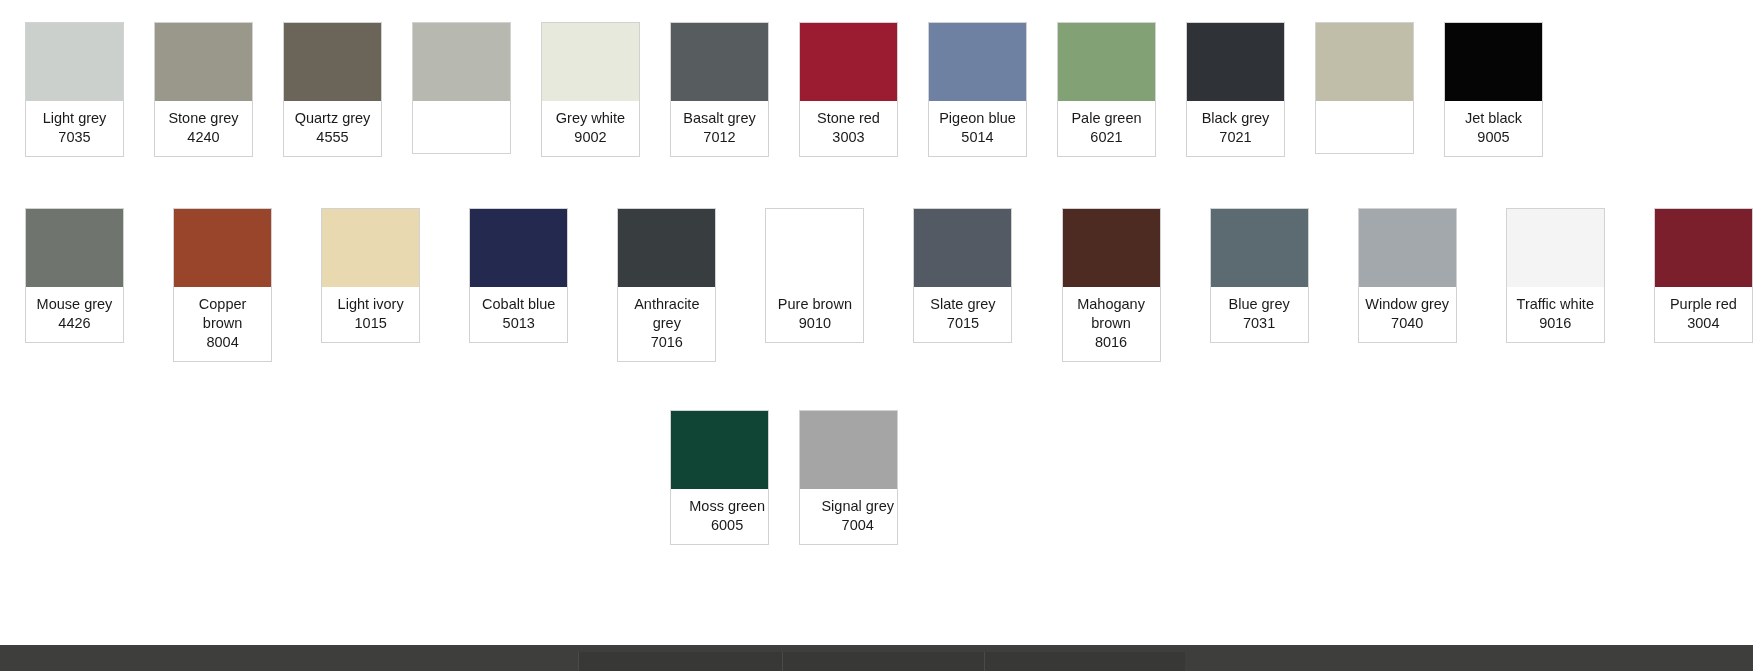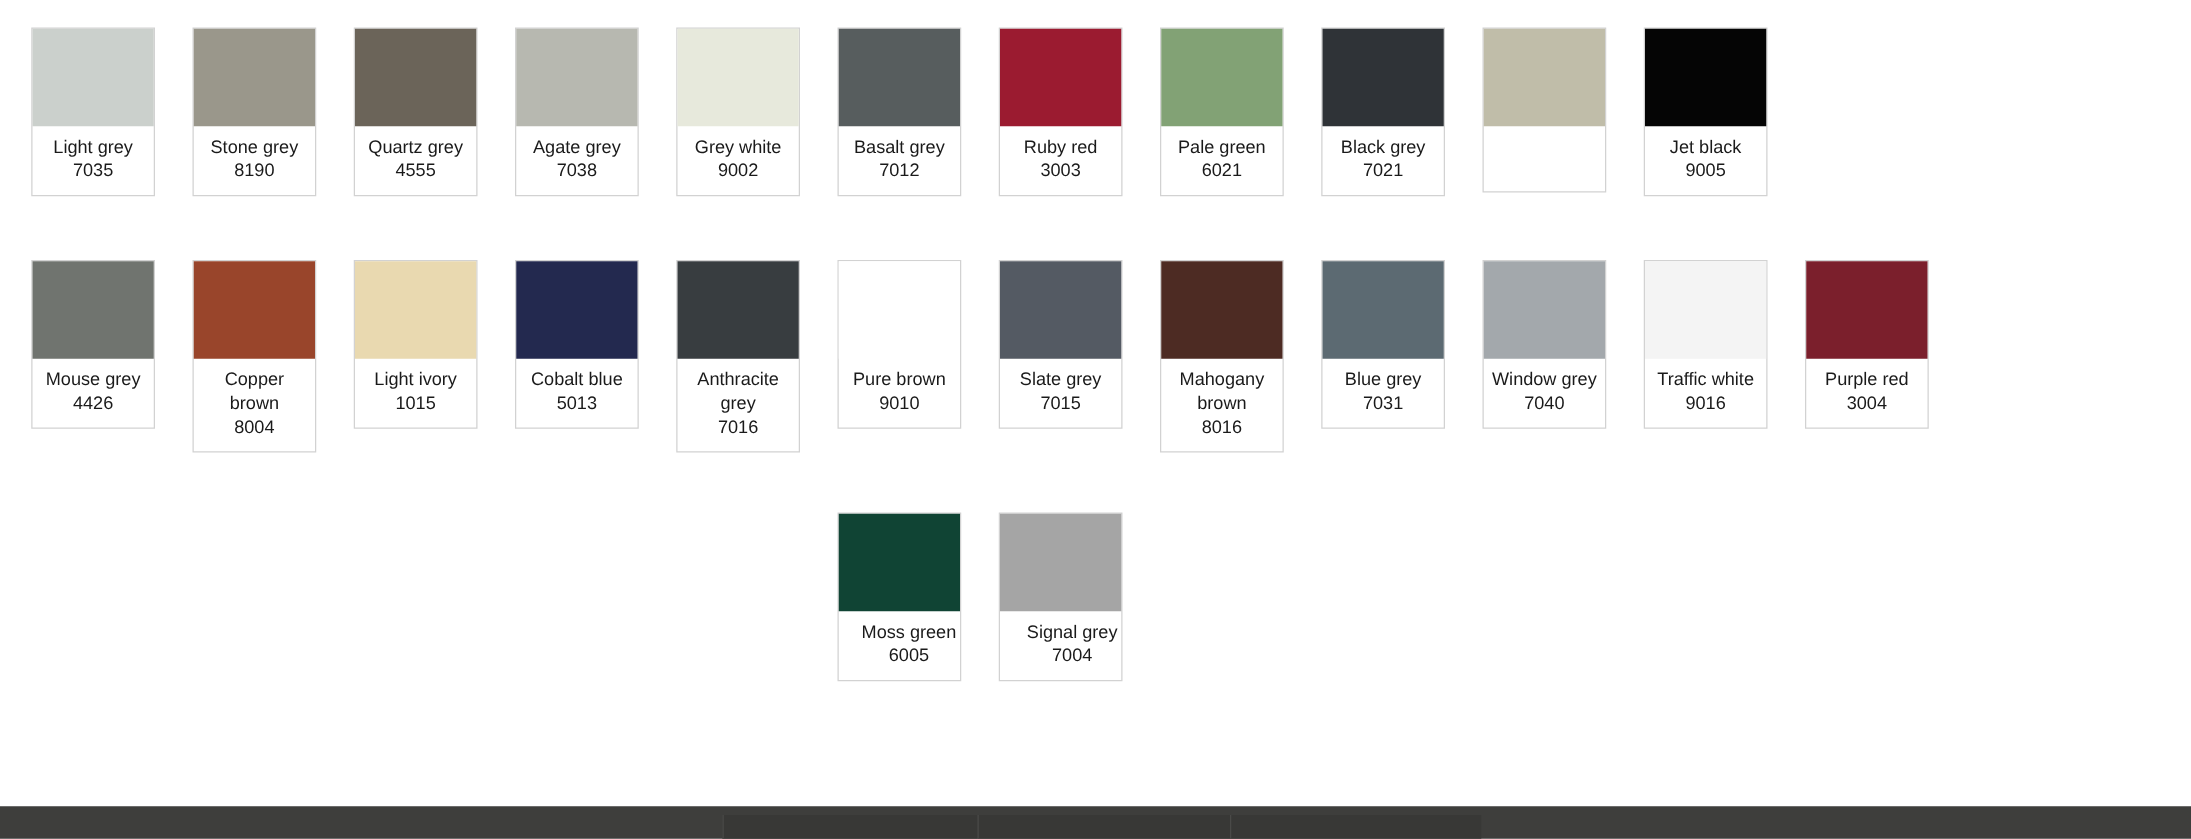--- a/index.html
+++ b/index.html
@@ -28,21 +28,21 @@
 
   .swatch-row {
     display: flex;
     flex-direction: row;
     align-items: flex-start;
     gap: 30px;
     padding-left: 25px;
     box-sizing: border-box;
   }
   .swatch-row.row-1 { margin-top: 22px; }
-  .swatch-row.row-2 { margin-top: 51px; }
+  .swatch-row.row-2 { margin-top: 51px; justify-content: space-between; }
   .swatch-row.row-3 {
     margin-top: 48px;
     padding-left: 670px;
   }
 
   .swatch-card {
     width: 99px;
     box-sizing: border-box;
     border: 1px solid #d2d2d2;
     background: #ffffff;
@@ -103,56 +103,59 @@
         <span class="swatch-chip" style="background: rgb(203, 208, 204);"></span>
         <div class="swatch-label">
           <span class="swatch-name">Light grey</span>
           <span class="swatch-code">7035</span>
         </div>
       </div>
       <div class="swatch-card">
         <span class="swatch-chip" style="background: rgb(154, 151, 139);"></span>
         <div class="swatch-label">
           <span class="swatch-name">Stone grey</span>
-          <span class="swatch-code">8190</span>
+          <span class="swatch-code">4240</span>
         </div>
       </div>
       <div class="swatch-card">
         <span class="swatch-chip" style="background: rgb(107, 100, 89);"></span>
         <div class="swatch-label">
           <span class="swatch-name">Quartz grey</span>
           <span class="swatch-code">4555</span>
         </div>
       </div>
       <div class="swatch-card">
         <span class="swatch-chip" style="background: rgb(183, 184, 176);"></span>
-        <div class="swatch-label">
-          <span class="swatch-name">Agate grey</span>
-          <span class="swatch-code">7038</span>
-        </div>
       </div>
       <div class="swatch-card">
         <span class="swatch-chip" style="background: rgb(231, 233, 220);"></span>
         <div class="swatch-label">
           <span class="swatch-name">Grey white</span>
           <span class="swatch-code">9002</span>
         </div>
       </div>
       <div class="swatch-card">
         <span class="swatch-chip" style="background: rgb(87, 93, 94);"></span>
         <div class="swatch-label">
           <span class="swatch-name">Basalt grey</span>
           <span class="swatch-code">7012</span>
         </div>
       </div>
       <div class="swatch-card">
         <span class="swatch-chip" style="background: rgb(155, 27, 48);"></span>
         <div class="swatch-label">
-          <span class="swatch-name">Ruby red</span>
+          <span class="swatch-name">Stone red</span>
           <span class="swatch-code">3003</span>
+        </div>
+      </div>
+      <div class="swatch-card">
+        <span class="swatch-chip" style="background: rgb(110, 129, 163);"></span>
+        <div class="swatch-label">
+          <span class="swatch-name">Pigeon blue</span>
+          <span class="swatch-code">5014</span>
         </div>
       </div>
       <div class="swatch-card">
         <span class="swatch-chip" style="background: rgb(130, 162, 117);"></span>
         <div class="swatch-label">
           <span class="swatch-name">Pale green</span>
           <span class="swatch-code">6021</span>
         </div>
       </div>
       <div class="swatch-card">

